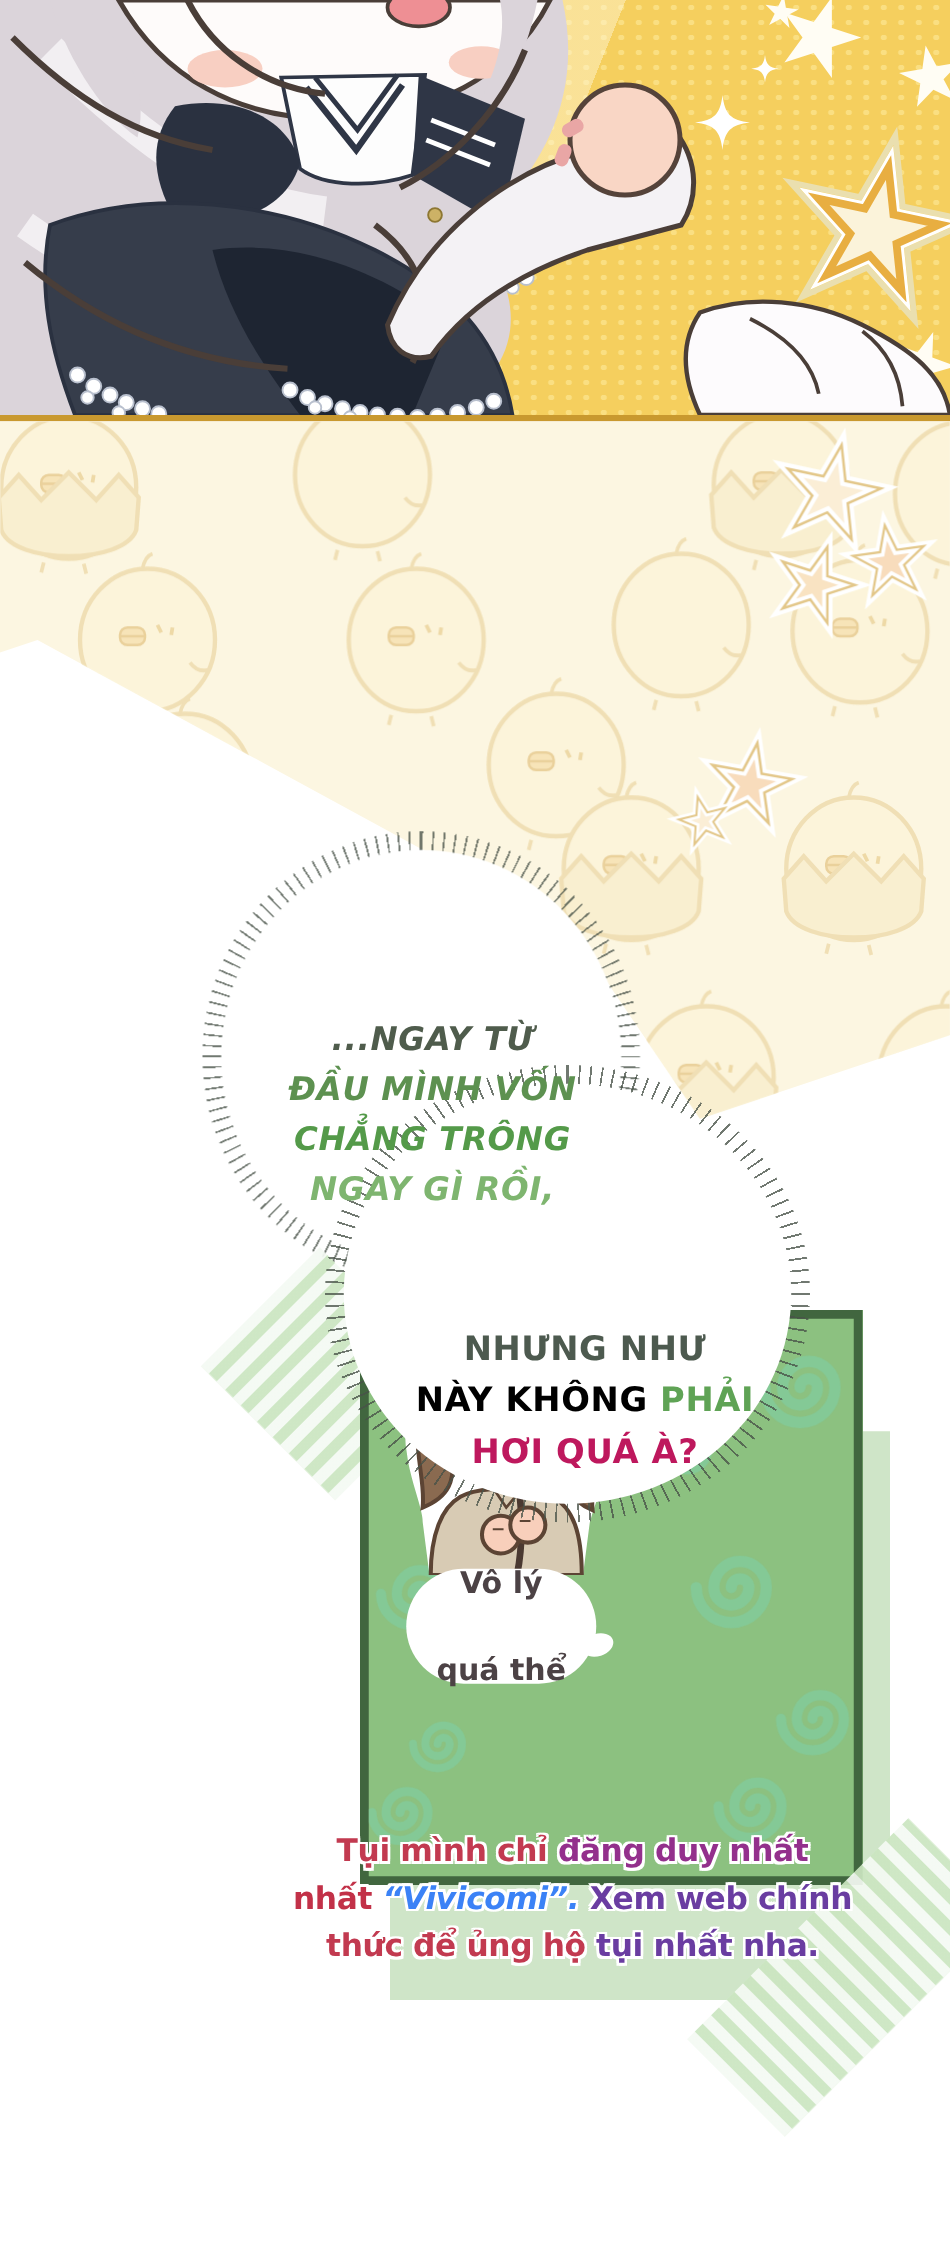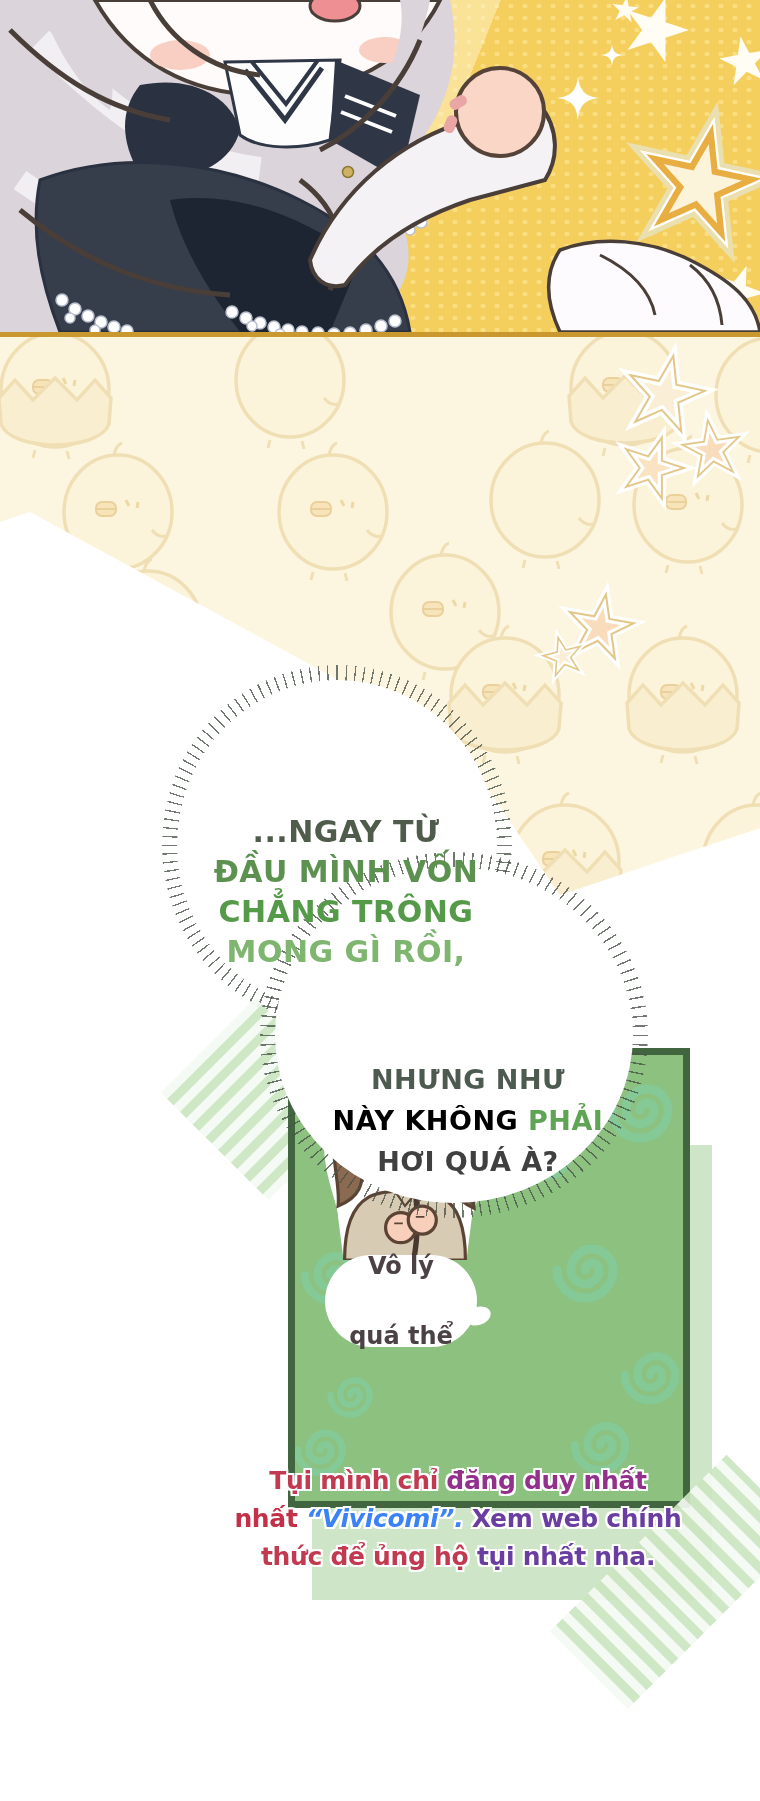--- a/index.html
+++ b/index.html
@@ -22,21 +22,21 @@
     z-index:1;}
   .cream-panel svg{position:absolute;inset:0;}
 
   
   .bubble{position:absolute;border-radius:50%;
     background:repeating-conic-gradient(rgba(72,82,72,.78) 0deg .45deg, rgba(0,0,0,0) .45deg 2.9deg);}
   .bubble::after{content:"";position:absolute;inset:15px;background:#ffffff;border-radius:50%;}
   .b1{left:162px;top:665px;width:350px;height:360px;z-index:2;}
   .b2{left:260px;top:852px;width:388px;height:366px;z-index:6;}
   .bubble-text{position:absolute;text-align:center;font-weight:bold;z-index:7;}
-  .bt1{left:188px;top:812px;width:316px;font-size:30px;line-height:40px;letter-spacing:.5px;}
+  .bt1{left:188px;top:812px;width:316px;font-size:26px;line-height:40px;letter-spacing:.5px;font-style:italic;}
   .bt2{left:298px;top:1059px;width:340px;font-size:27px;line-height:41px;letter-spacing:.5px;}
 
   
   .shadow-square{position:absolute;left:312px;top:1145px;width:400px;height:455px;background:#CFE5C8;z-index:3;}
   .tape{position:absolute;z-index:3;opacity:.92;
     background:repeating-linear-gradient(90deg, rgba(255,255,255,.7) 0 9px, rgba(193,224,182,.65) 9px 18px), #DCEFD6;}
   .tape1{left:186px;top:1032px;width:152px;height:134px;transform:rotate(45deg);}
   .tape2{left:552px;top:1527px;width:250px;height:110px;transform:rotate(-45deg);z-index:5;}
   .green-box{position:absolute;left:288px;top:1048px;width:402px;height:460px;box-sizing:border-box;
     background:#8CC180;border:7px solid #41663F;overflow:hidden;z-index:4;}
@@ -215,21 +215,21 @@
         <use href="#star2" transform="translate(563,320) scale(20) rotate(-14)" fill="none" stroke="#E3C789" stroke-width="0.08"></use>
       </g>
     </svg>
   </div>
 
   <div class="bubble b1"></div>
   <div class="bubble-text bt1">
     <div style="color: rgb(79, 92, 76);">...NGAY TỪ</div>
     <div style="color: rgb(93, 145, 80);">ĐẦU MÌNH VỐN</div>
     <div style="color: rgb(84, 154, 73);">CHẲNG TRÔNG</div>
-    <div style="color: rgb(126, 181, 111);">MONG GÌ RỒI,</div>
+    <div style="color: rgb(126, 181, 111);">NGAY GÌ RỒI,</div>
   </div>
 
   <div class="shadow-square"></div>
   <div class="tape tape1"></div>
   <div class="tape tape2"></div>
 
   <div class="green-box">
     <svg viewBox="0 0 388 446">
       <defs>
         <path id="swirl" d="M0,0 a7,7 0 0 1 14,0 a14,14 0 0 1 -28,0 a21,21 0 0 1 42,0 a28,28 0 0 1 -56,0" fill="none" stroke="#7FCFA6" stroke-width="9" stroke-linecap="round"></path>
@@ -279,21 +279,21 @@
 
   <div class="bubble b2"></div>
   <div class="bubble-text bt2">
     <div>
       <span style="color: rgb(77, 90, 79);">NHƯNG NHƯ</span>
     </div>
     <div>
       <span style="color: #000000;">NÀY KHÔNG </span><span style="color: rgb(95, 163, 85);">PHẢI</span>
     </div>
     <div>
-      <span style="color: #404040;">HƠI QUÁ À?</span>
+      <span style="color: #be185d;">HƠI QUÁ À?</span>
     </div>
   </div>
 
   <div class="credit">
     <div>
       <span style="color: rgb(194, 58, 80);">Tụi mình chỉ </span><span style="color: rgb(147, 48, 140); margin-top: 16px;">đăng duy nhất</span>
     </div>
     <div>
       <span style="color: rgb(194, 49, 72);">nhất </span><span style="font-style: italic; color: #3b82f6;">“Vivicomi”.</span><span style="color: rgb(106, 61, 161);"> Xem web chính</span>
     </div>

